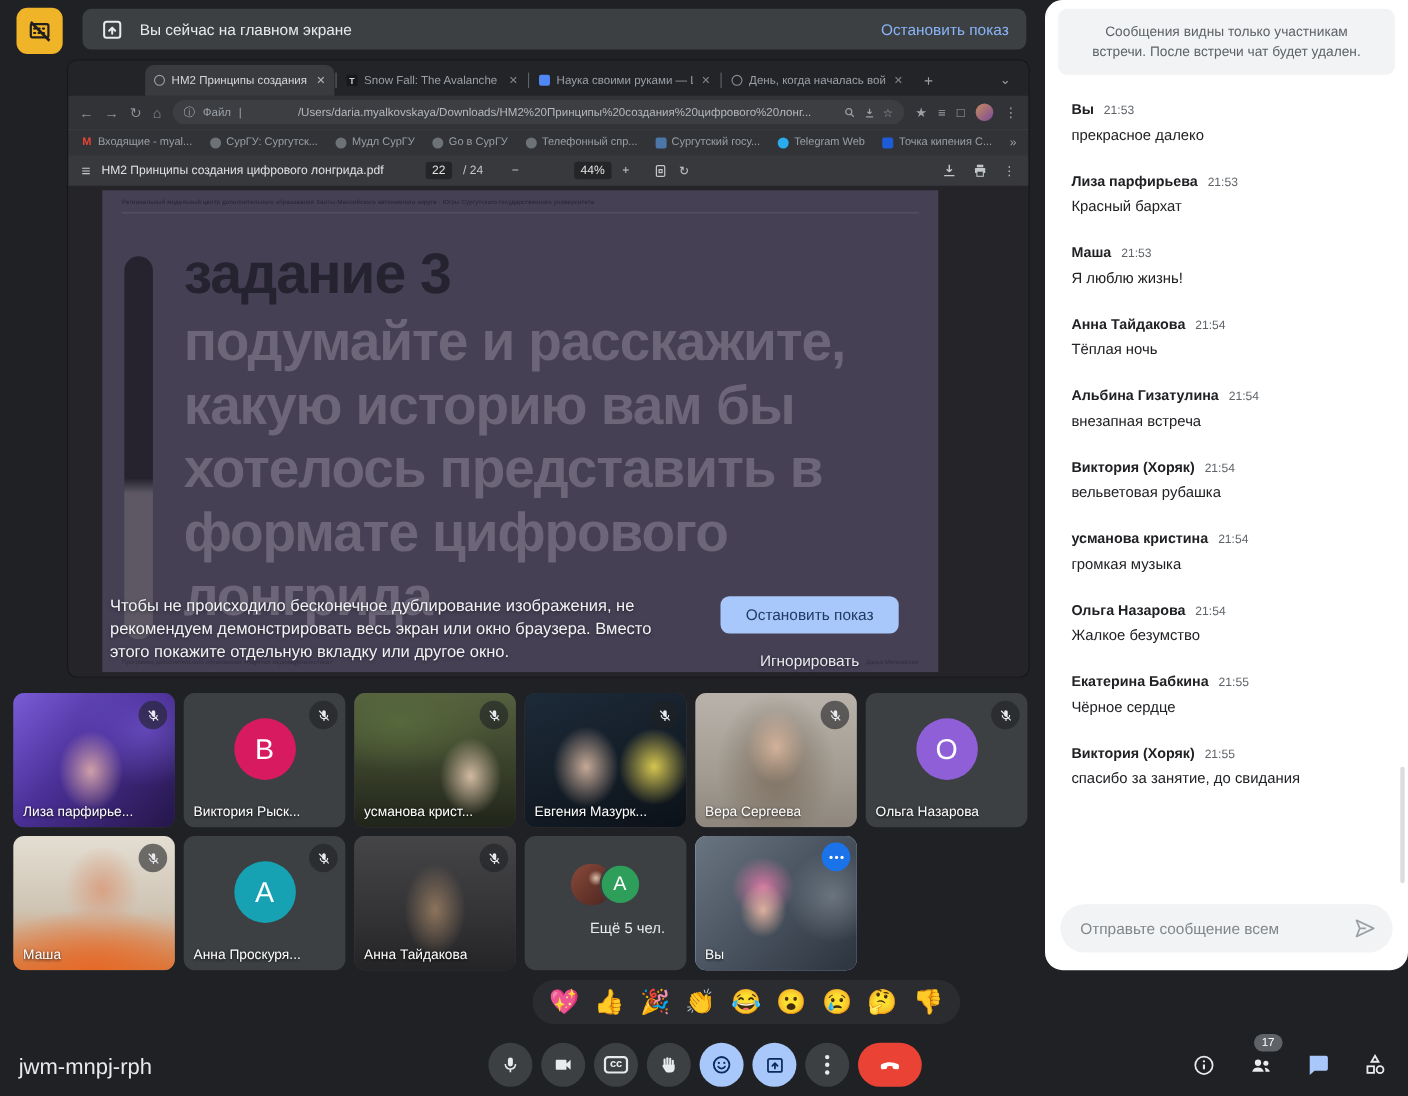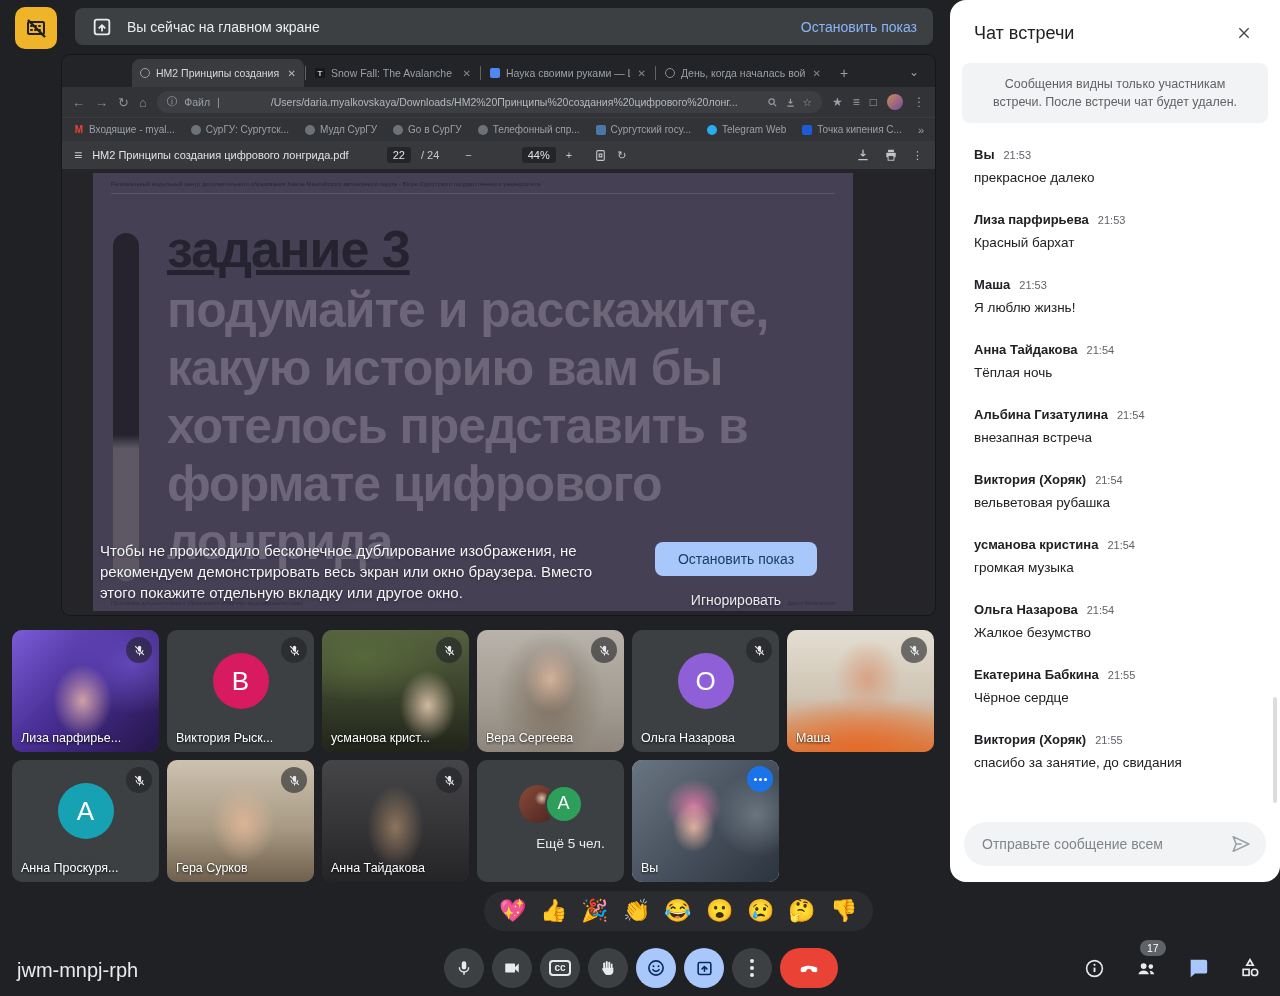--- a/index.html
+++ b/index.html
@@ -49,21 +49,21 @@
   .pdfbar { height:28px; background:#38393d; display:flex; align-items:center; padding:0 12px; gap:10px; color:#c4c7ca; font-size:11px; }
   .pdfbar .fname { color:#dfe1e4; }
   .pgbox, .zmbox { background:rgba(0,0,0,.35); border-radius:3px; padding:2px 6px; color:#e0e2e5;margin-left:40px; }
   .pdf-right { margin-left:auto; display:flex; align-items:center; gap:14px; }
 
   .canvas { position:relative; height:447px; background:#252529; }
   .slide { position:absolute; left:31px; top:4px; width:760px; height:438px; background:#464055; overflow:hidden; }
   .slide-head { position:absolute; left:18px; right:18px; top:8px; color:#262331; font-size:5.5px; letter-spacing:.2px; border-bottom:1px solid #5a5466; padding-bottom:6px; }
   .slide-pill { position:absolute; left:20px; top:60px; width:26px; height:348px; border-radius:13px;
      background:linear-gradient(180deg,#26232e 0%, #26232e 58%, #5d5864 62%, #5d5864 100%); }
-  .slide-title { position:absolute; left:74px; top:46px; font-size:52px; font-weight:800; letter-spacing:-1px; color:#262330;text-decoration:underline; }
+  .slide-title { position:absolute; left:74px; top:46px; font-size:52px; font-weight:800; letter-spacing:-1px; color:#262330; }
   .slide-body { position:absolute; left:74px; top:108px; width:668px; font-size:50px; line-height:58px; font-weight:800; letter-spacing:-1px; color:#6c6678; }
   .slide-footl { position:absolute; left:18px; bottom:5px; color:#322e3e; font-size:5.5px; }
   .slide-footr { position:absolute; right:18px; bottom:5px; color:#322e3e; font-size:5.5px; }
 
   .warn { position:absolute; left:38px; right:118px; bottom:8px; display:flex; gap:26px; align-items:flex-start; }
   .warn-text { flex:1; color:#f1f3f4; font-size:15px; line-height:21px; text-shadow:0 1px 3px rgba(0,0,0,.5); }
   .warn-actions { width:162px; flex:none; display:flex; flex-direction:column; align-items:center; gap:16px; padding-top:2px; }
   .warn-btn { width:162px; height:34px; background:#a8c7fa; color:#1f3b63; border:none; border-radius:8px; font-size:14px; font-family:inherit; cursor:pointer; }
   .warn-ignore { color:#e8eaed; font-size:14px; cursor:pointer; text-shadow:0 1px 3px rgba(0,0,0,.5); }
 
@@ -312,20 +312,31 @@
     <div class="micoff">
         <svg width="13" height="13" viewBox="0 0 24 24" fill="currentColor">
           <path d="M12 14a3 3 0 0 0 3-3V6a3 3 0 0 0-6 0v5a3 3 0 0 0 3 3z"></path>
           <path d="M17.3 11a5.3 5.3 0 0 1-10.6 0H4.9a7.1 7.1 0 0 0 6.1 7v3h2v-3a7.1 7.1 0 0 0 6.1-7h-1.8z"></path>
           <path d="M4 4l16 16" stroke="currentColor" stroke-width="2"></path>
         </svg>
       </div>
     <div class="tname">усманова крист...</div>
   </div>
   <div class="tile">
+    <div class="vid t-evg"></div>
+    <div class="micoff">
+        <svg width="13" height="13" viewBox="0 0 24 24" fill="currentColor">
+          <path d="M12 14a3 3 0 0 0 3-3V6a3 3 0 0 0-6 0v5a3 3 0 0 0 3 3z"></path>
+          <path d="M17.3 11a5.3 5.3 0 0 1-10.6 0H4.9a7.1 7.1 0 0 0 6.1 7v3h2v-3a7.1 7.1 0 0 0 6.1-7h-1.8z"></path>
+          <path d="M4 4l16 16" stroke="currentColor" stroke-width="2"></path>
+        </svg>
+      </div>
+    <div class="tname">Евгения Мазурк...</div>
+  </div>
+  <div class="tile">
     <div class="vid t-vera"></div>
     <div class="micoff">
         <svg width="13" height="13" viewBox="0 0 24 24" fill="currentColor">
           <path d="M12 14a3 3 0 0 0 3-3V6a3 3 0 0 0-6 0v5a3 3 0 0 0 3 3z"></path>
           <path d="M17.3 11a5.3 5.3 0 0 1-10.6 0H4.9a7.1 7.1 0 0 0 6.1 7v3h2v-3a7.1 7.1 0 0 0 6.1-7h-1.8z"></path>
           <path d="M4 4l16 16" stroke="currentColor" stroke-width="2"></path>
         </svg>
       </div>
     <div class="tname">Вера Сергеева</div>
   </div>
@@ -355,31 +366,20 @@
   <div class="tile">
     <div class="av-circle av-teal">А</div>
     <div class="micoff">
         <svg width="13" height="13" viewBox="0 0 24 24" fill="currentColor">
           <path d="M12 14a3 3 0 0 0 3-3V6a3 3 0 0 0-6 0v5a3 3 0 0 0 3 3z"></path>
           <path d="M17.3 11a5.3 5.3 0 0 1-10.6 0H4.9a7.1 7.1 0 0 0 6.1 7v3h2v-3a7.1 7.1 0 0 0 6.1-7h-1.8z"></path>
           <path d="M4 4l16 16" stroke="currentColor" stroke-width="2"></path>
         </svg>
       </div>
     <div class="tname">Анна Проскуря...</div>
-  </div>
-  <div class="tile">
-    <div class="vid t-gera"></div>
-    <div class="micoff">
-        <svg width="13" height="13" viewBox="0 0 24 24" fill="currentColor">
-          <path d="M12 14a3 3 0 0 0 3-3V6a3 3 0 0 0-6 0v5a3 3 0 0 0 3 3z"></path>
-          <path d="M17.3 11a5.3 5.3 0 0 1-10.6 0H4.9a7.1 7.1 0 0 0 6.1 7v3h2v-3a7.1 7.1 0 0 0 6.1-7h-1.8z"></path>
-          <path d="M4 4l16 16" stroke="currentColor" stroke-width="2"></path>
-        </svg>
-      </div>
-    <div class="tname">Гера Сурков</div>
   </div>
   <div class="tile">
     <div class="vid t-annat"></div>
     <div class="micoff">
         <svg width="13" height="13" viewBox="0 0 24 24" fill="currentColor">
           <path d="M12 14a3 3 0 0 0 3-3V6a3 3 0 0 0-6 0v5a3 3 0 0 0 3 3z"></path>
           <path d="M17.3 11a5.3 5.3 0 0 1-10.6 0H4.9a7.1 7.1 0 0 0 6.1 7v3h2v-3a7.1 7.1 0 0 0 6.1-7h-1.8z"></path>
           <path d="M4 4l16 16" stroke="currentColor" stroke-width="2"></path>
         </svg>
       </div>
@@ -494,28 +494,20 @@
   <div class="rbtn">
     <svg width="22" height="22" viewBox="0 0 24 24" fill="none" stroke="currentColor" stroke-width="1.8">
         <path d="M12 3l3.5 6h-7L12 3z"></path>
         <rect x="4.5" y="13.5" width="6.5" height="6.5"></rect>
         <circle cx="17" cy="16.8" r="3.4"></circle>
       </svg>
   </div>
 </div>
 
 <aside class="chat">
-  <div class="chat-head">
-    <span class="chat-title">Чат встречи</span>
-    <span class="chat-close">
-      <svg width="16" height="16" viewBox="0 0 24 24" fill="none" stroke="currentColor" stroke-width="2">
-          <path d="M5 5l14 14M19 5L5 19"></path>
-        </svg>
-    </span>
-  </div>
   <div class="chat-notice">Сообщения видны только участникам встречи. После встречи чат будет удален.</div>
 
   <div class="chat-msgs">
     <div class="msg">
       <div class="msg-head">
           <span class="msg-name">Вы</span>
           <span class="msg-time">21:53</span>
         </div>
       <div class="msg-text">прекрасное далеко</div>
     </div>

